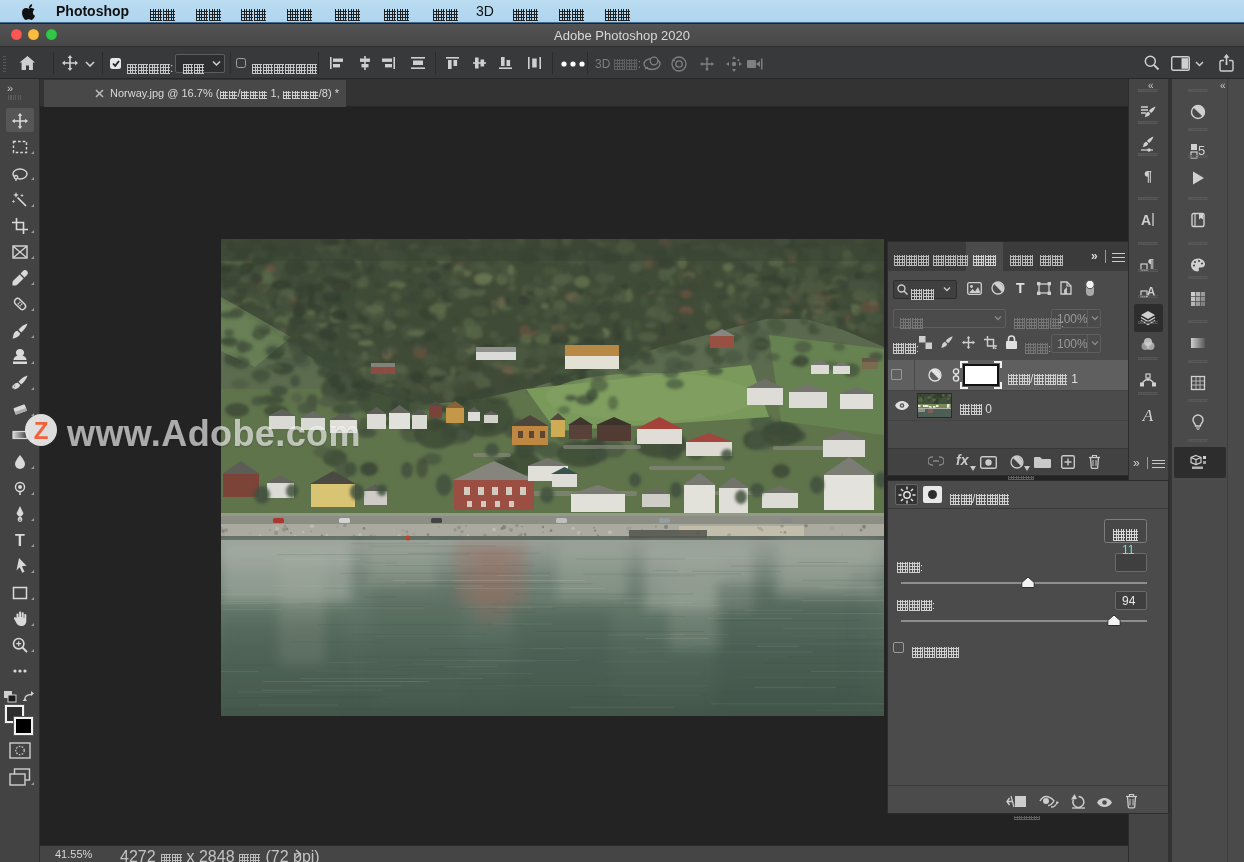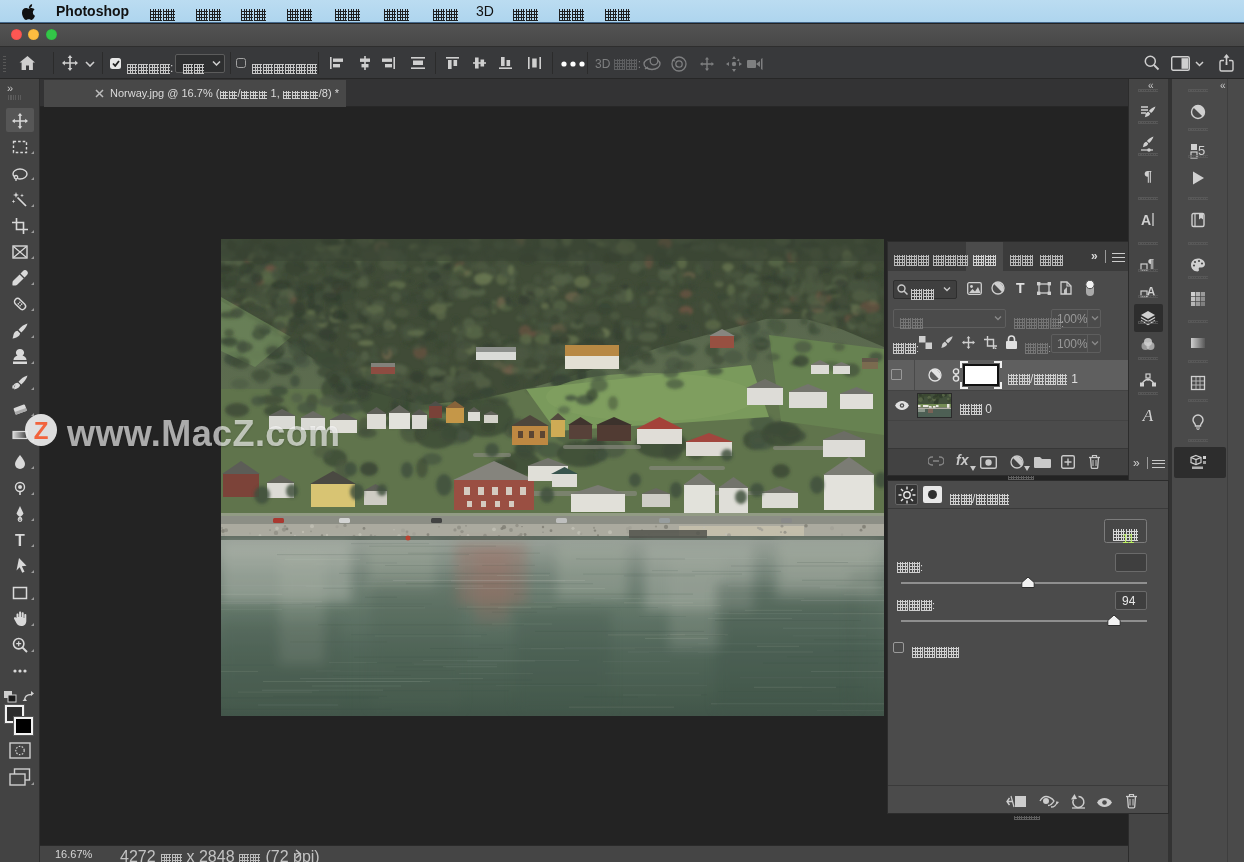--- a/index.html
+++ b/index.html
@@ -26,20 +26,21 @@
     <div class="ab" style="left:432px;top:5px;color:#161616"><i class="g" style="width:12px;height:12px;color:#161616;"></i><i class="g" style="width:12px;height:12px;color:#161616;"></i></div>
     <div class="ab" style="left:476px;top:3px;font-size:14px;color:#111">3D</div>
     <div class="ab" style="left:512px;top:5px;color:#161616"><i class="g" style="width:12px;height:12px;color:#161616;"></i><i class="g" style="width:12px;height:12px;color:#161616;"></i></div>
     <div class="ab" style="left:558px;top:5px;color:#161616"><i class="g" style="width:12px;height:12px;color:#161616;"></i><i class="g" style="width:12px;height:12px;color:#161616;"></i></div>
     <div class="ab" style="left:604px;top:5px;color:#161616"><i class="g" style="width:12px;height:12px;color:#161616;"></i><i class="g" style="width:12px;height:12px;color:#161616;"></i></div>
   </div>
 <div class="ab" style="left:0;top:24px;width:1244px;height:23px;background:linear-gradient(#535353,#484848);border-bottom:1px solid #2e2e2e">
     <div class="ab" style="left:10.5px;top:5px;width:11px;height:11px;border-radius:50%;background:#fc5753;box-shadow:inset 0 0 1px rgba(0,0,0,.3)"></div>
     <div class="ab" style="left:28.0px;top:5px;width:11px;height:11px;border-radius:50%;background:#fdbc40;box-shadow:inset 0 0 1px rgba(0,0,0,.3)"></div>
     <div class="ab" style="left:45.5px;top:5px;width:11px;height:11px;border-radius:50%;background:#33c748;box-shadow:inset 0 0 1px rgba(0,0,0,.3)"></div>
+    <div class="ab" style="left:0;top:4px;width:1244px;text-align:center;font-size:13px;color:#d8d8d8">Adobe Photoshop 2020</div>
   </div>
 <div class="ab" style="left:0;top:47px;width:1244px;height:32px;background:#38393b;border-bottom:1px solid #272727"></div>
 <div class="ab" style="left:3px;top:54px;width:3px;height:18px;background:repeating-linear-gradient(0deg,#585858 0 1px,transparent 1px 3px)"></div>
 <svg class="ab" style="left:19px;top:55px" width="17" height="16" viewBox="0 0 17 16">
     <path fill="#cfcfcf" d="M8.5 1 16 7.6h-2.1V15H10v-4.5H7V15H2.6V7.6H.5Z"></path>
   </svg>
 <div class="sep" style="left:53px"></div>
 <svg class="ab" style="left:62px;top:55px" width="16" height="16" viewBox="0 0 16 16">
     <path fill="#cfcfcf" d="M8 0l2.4 2.9H8.8v4.3h4.3V5.6L16 8l-2.9 2.4V8.8H8.8v4.3h1.6L8 16l-2.4-2.9h1.6V8.8H2.9v1.6L0 8l2.9-2.4v1.6h4.3V2.9H5.6Z"></path>
   </svg>
@@ -2282,21 +2283,21 @@
       <path d="M10 1.5v3M10 15.5v3M1.5 10h3M15.5 10h3M4 4l2.1 2.1M16 16l-2.1-2.1M16 4l-2.1 2.1M4 16l2.1-2.1"></path>
     </g>
   </svg>
 <div class="ab" style="left:923px;top:486px;width:19px;height:17px;background:#e8e8e8;border-radius:2px"></div>
 <div class="ab" style="left:928px;top:490px;width:9px;height:9px;background:#2e2e2e;border-radius:50%"></div>
 <div class="ab" style="left:949px;top:489px"><i class="g"></i><i class="g"></i><span style="color:#ddd;font-size:12px">/</span><i class="g"></i><i class="g"></i><i class="g"></i></div>
 <div class="ab" style="left:1104px;top:519px;width:43px;height:24px;background:#474747;border:1px solid #7c7c7c;border-radius:2.5px"></div>
 <div class="ab" style="left:1112px;top:525px"><i class="g" style="width:12px;height:12px;color:#e0e0e0;"></i><i class="g" style="width:12px;height:12px;color:#e0e0e0;"></i></div>
 <div class="ab" style="left:896px;top:557px"><i class="g" style="width:11px;height:11px;color:#d6d6d6;"></i><i class="g" style="width:11px;height:11px;color:#d6d6d6;"></i><span style="color:#d6d6d6;font-size:11px">:</span></div>
 <div class="ab" style="left:1115px;top:553px;width:32px;height:19px;background:#3f3f3f;border:1px solid #6a6a6a;border-radius:2px"></div>
-<div class="ab" style="left:1122px;top:532px;font-size:12px;color:#bef264">11</div>
+<div class="ab" style="left:1122px;top:543px;font-size:12px;color:#5eead4">11</div>
 <div class="ab" style="left:901px;top:582px;width:246px;height:2px;background:#8f8f8f"></div>
 <svg class="ab" style="left:1021px;top:577px" width="14" height="11" viewBox="0 0 14 11">
     <path d="M7 0l6.2 5.5v5H.8v-5z" fill="#f2f2f2" stroke="#2e2e2e" stroke-width="1"></path>
   </svg>
 <div class="ab" style="left:896px;top:595px"><i class="g" style="width:11px;height:11px;color:#d6d6d6;"></i><i class="g" style="width:11px;height:11px;color:#d6d6d6;"></i><i class="g" style="width:11px;height:11px;color:#d6d6d6;"></i><span style="color:#d6d6d6;font-size:11px">:</span></div>
 <div class="ab" style="left:1115px;top:591px;width:32px;height:19px;background:#3f3f3f;border:1px solid #6a6a6a;border-radius:2px"></div>
 <div class="ab" style="left:1122px;top:594px;font-size:12px;color:#e8e8e8">94</div>
 <div class="ab" style="left:901px;top:620px;width:246px;height:2px;background:#8f8f8f"></div>
 <svg class="ab" style="left:1107px;top:615px" width="14" height="11" viewBox="0 0 14 11">
     <path d="M7 0l6.2 5.5v5H.8v-5z" fill="#f2f2f2" stroke="#2e2e2e" stroke-width="1"></path>
@@ -2325,19 +2326,19 @@
     <circle cx="8.5" cy="5.5" r="2.3" fill="#4b4b4b"></circle>
   </svg>
 <svg class="ab" style="left:1125px;top:793px" width="13" height="16" viewBox="0 0 13 16">
     <path d="M1 3.5h11" stroke="#cdcdcd" stroke-width="1.3"></path>
     <path d="M4.5 3V1.5h4V3" stroke="#cdcdcd" stroke-width="1.2" fill="none"></path>
     <path fill="none" stroke="#cdcdcd" stroke-width="1.3" d="M2.5 3.5l.8 10.5a1 1 0 0 0 1 .9h4.4a1 1 0 0 0 1-.9l.8-10.5"></path>
     <path d="M5 6v6.5M8 6v6.5" stroke="#cdcdcd" stroke-width="1"></path>
   </svg>
 <div class="ab" style="left:1014px;top:816px;width:26px;height:4px;background:repeating-linear-gradient(90deg,#5e5e5e 0 1px,transparent 1px 2.5px),repeating-linear-gradient(0deg,#5e5e5e 0 1px,transparent 1px 2px)"></div>
 <div class="ab" style="left:40px;top:845px;width:1088px;height:17px;background:#454545;border-top:1px solid #2a2a2a"></div>
-<div class="ab" style="left:55px;top:848px;font-size:11px;color:#d6d6d6">16.67%</div>
+<div class="ab" style="left:55px;top:848px;font-size:11px;color:#d6d6d6">41.55%</div>
 <div class="ab" style="left:120px;top:848px;font-size:16px;color:#c2c2c2">4272 <i class="g" style="width:10px;height:10px;color:#c2c2c2;"></i><i class="g" style="width:10px;height:10px;color:#c2c2c2;"></i> x 2848 <i class="g" style="width:10px;height:10px;color:#c2c2c2;"></i><i class="g" style="width:10px;height:10px;color:#c2c2c2;"></i> (72 ppi)</div>
 <svg class="ab" style="left:295px;top:849px" width="7" height="10" viewBox="0 0 7 10">
     <path fill="none" stroke="#c2c2c2" stroke-width="1.5" d="M1 1l4.5 4L1 9"></path>
   </svg>
 <div class="ab" style="left:25px;top:414px;width:32px;height:32px;border-radius:50%;background:rgba(238,238,238,.92);z-index:40"></div>
 <div class="ab" style="left:25px;top:414px;width:32px;height:32px;text-align:center;font-size:24px;font-weight:bold;color:#f2633c;line-height:33px;z-index:41">Z</div>
-<div class="ab" style="left:67px;top:413px;font-size:36px;font-weight:bold;letter-spacing:.4px;color:rgba(255,255,255,.63);text-shadow:0 1px 2px rgba(0,0,0,.2);z-index:40">www.MacZ.com</div>
+<div class="ab" style="left:67px;top:413px;font-size:36px;font-weight:bold;letter-spacing:.4px;color:rgba(255,255,255,.63);text-shadow:0 1px 2px rgba(0,0,0,.2);z-index:40">www.Adobe.com</div>
 </body></html>

